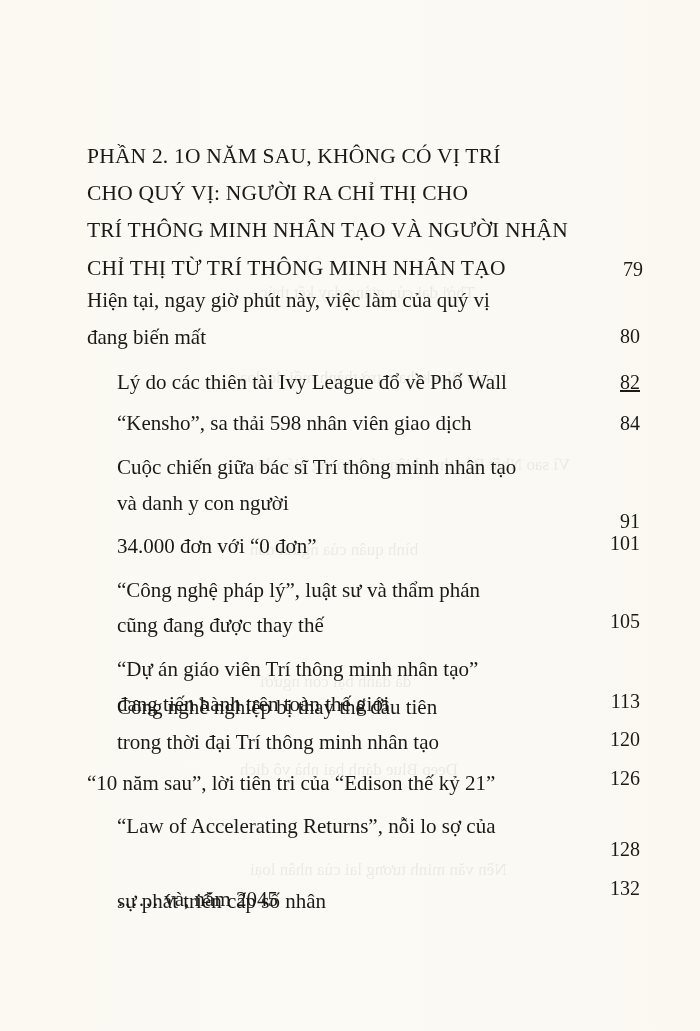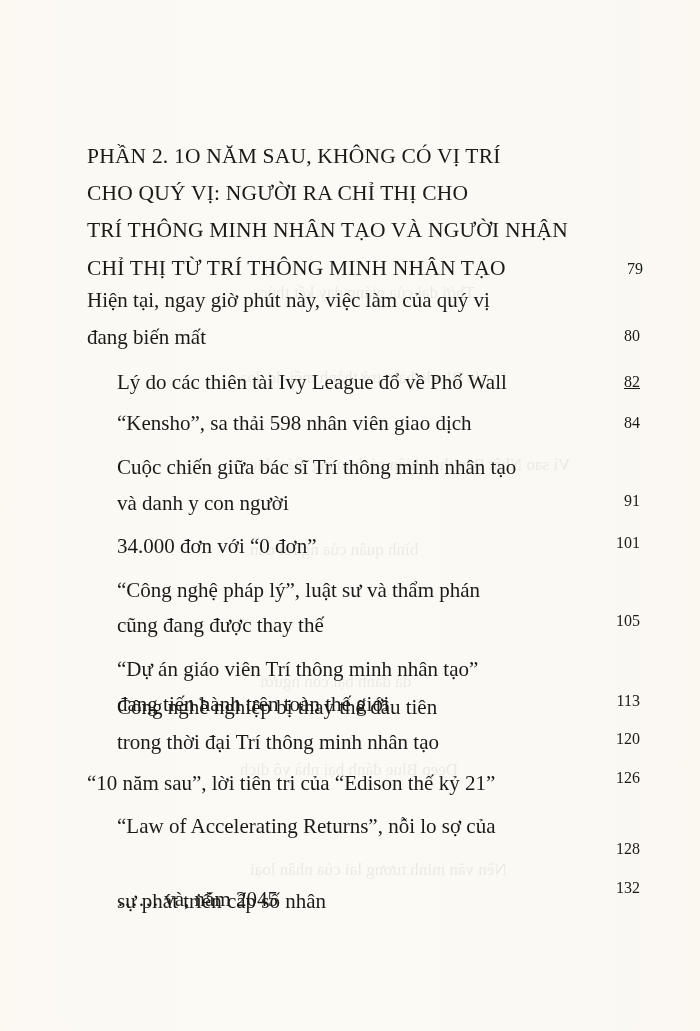--- a/index.html
+++ b/index.html
@@ -54,21 +54,21 @@
       font-weight: normal;
       font-size: 21px;
     }
     .sub {
       left: 30px;
       font-size: 21px;
     }
     .pg {
       position: absolute;
       right: 0;
-      font-size: 16px;
+      font-size: 20px;
       line-height: 26px;
       text-align: right;
     }
   </style>
 </head>
 <body>
 
 <div class="page">
 
   <div class="ghost" style="left:260px; top:283px;">Thời đại của giảng dạy kết thúc</div>
@@ -105,21 +105,21 @@
     </div>
 
     <div>
       <div class="line sub" style="top:410px;">“Kensho”, sa thải 598 nhân viên giao dịch</div>
       <div class="pg" style="top:410px;">84</div>
     </div>
 
     <div>
       <div class="line sub" style="top:454px;">Cuộc chiến giữa bác sĩ Trí thông minh nhân tạo</div>
       <div class="line sub" style="top:490px;">và danh y con người</div>
-      <div class="pg" style="top:488px;">91</div>
+      <div class="pg" style="top:508px;">91</div>
     </div>
 
     <div>
       <div class="line sub" style="top:533px;">34.000 đơn với “0 đơn”</div>
       <div class="pg" style="top:530px;">101</div>
     </div>
 
     <div>
       <div class="line sub" style="top:577px;">“Công nghệ pháp lý”, luật sư và thẩm phán</div>
       <div class="line sub" style="top:612px;">cũng đang được thay thế</div>

